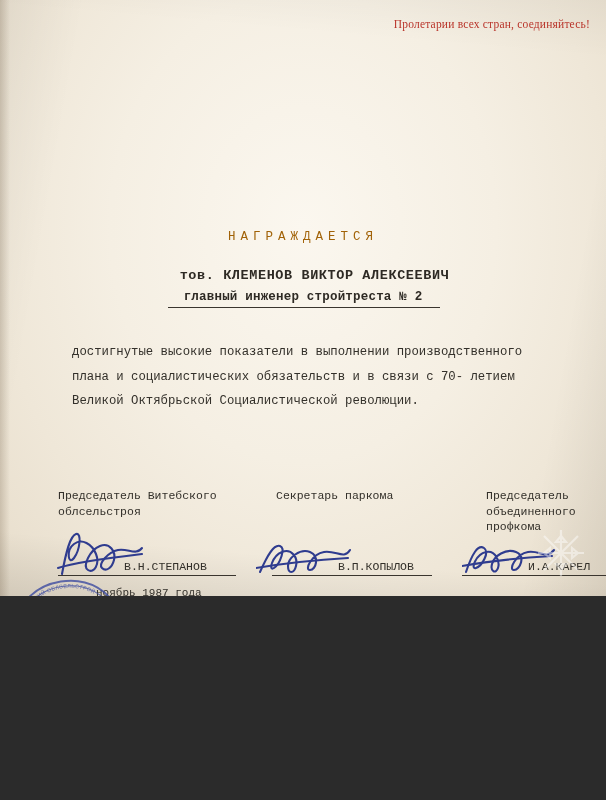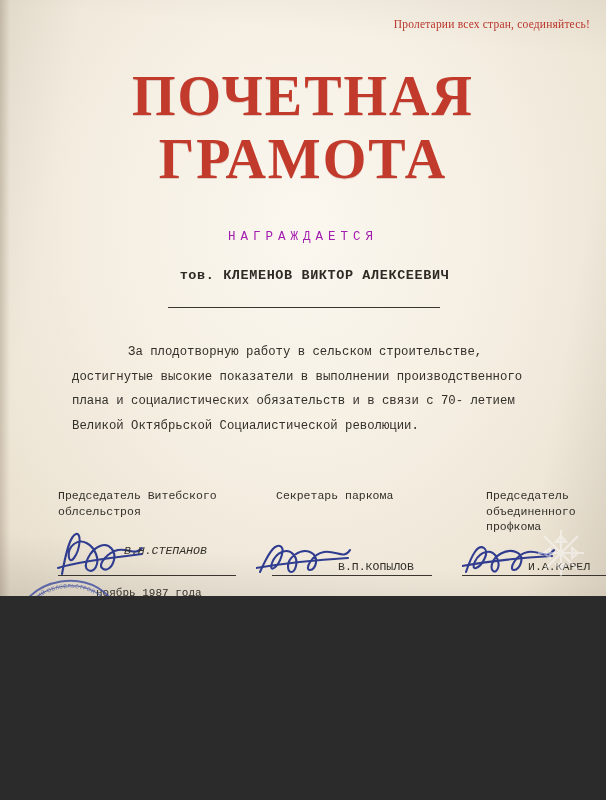--- a/index.html
+++ b/index.html
@@ -78,21 +78,21 @@
 
   .awarded {
     position: absolute;
     top: 230px;
     left: 0;
     right: 0;
     text-align: center;
     font-family: "Liberation Mono", monospace;
     font-size: 12.5px;
     letter-spacing: 5px;
-    color: #a21caf;
+    color: #a16207;
   }
 
   .recipient-name {
     position: absolute;
     top: 268px;
     left: 0;
     right: 0;
     text-align: center;
     font-family: "Liberation Mono", monospace;
     font-size: 13.5px;
@@ -146,21 +146,21 @@
   .sh-2 { top: 488px; left: 276px; }
   .sh-3 { top: 488px; left: 486px; }
 
   .sign-name {
     position: absolute;
     font-family: "Liberation Mono", monospace;
     font-size: 11.5px;
     color: #33302a;
     white-space: nowrap;
   }
-  .sn-1 { top: 544px; left: 124px; font-style: italic; }
+  .sn-1 { top: 560px; left: 124px; }
   .sn-2 { top: 560px; left: 338px; }
   .sn-3 { top: 560px; left: 528px; }
 
   .sign-rule {
     position: absolute;
     height: 1px;
     background: #3a352e;
   }
   .sr-1 { top: 575px; left: 58px; width: 178px; }
   .sr-2 { top: 575px; left: 272px; width: 160px; }
@@ -235,32 +235,28 @@
 <body>
 
 <div id="page">
   <div id="paper"></div>
   <div class="binding-edge"></div>
 
   <div id="content">
 
     <div class="slogan">Пролетарии всех стран, соединяйтесь!</div>
 
-    <div class="title-block">
-      <div class="title-line1">ПОЧЕТНАЯ</div>
-      <div class="title-line2">ГРАМОТА</div>
-    </div>
 
     <div class="awarded">НАГРАЖДАЕТСЯ</div>
 
     <div class="recipient-name">тов. КЛЕМЕНОВ ВИКТОР АЛЕКСЕЕВИЧ</div>
+    <div class="recipient-role">главный инженер стройтреста № 2</div>
     <div class="name-underline"></div>
 
     <div class="body-text">
-      <div><span class="indent">За плодотворную работу в сельском строительстве,</span></div>
       <div>достигнутые высокие показатели в выполнении производственного</div>
       <div>плана и социалистических обязательств и в связи с 70- летием</div>
       <div>Великой Октябрьской Социалистической революции.</div>
     </div>
 
     <div class="sign-head sh-1">
       <div>Председатель Витебского</div>
       <div>облсельстроя</div>
     </div>
     <div class="sign-head sh-2">

